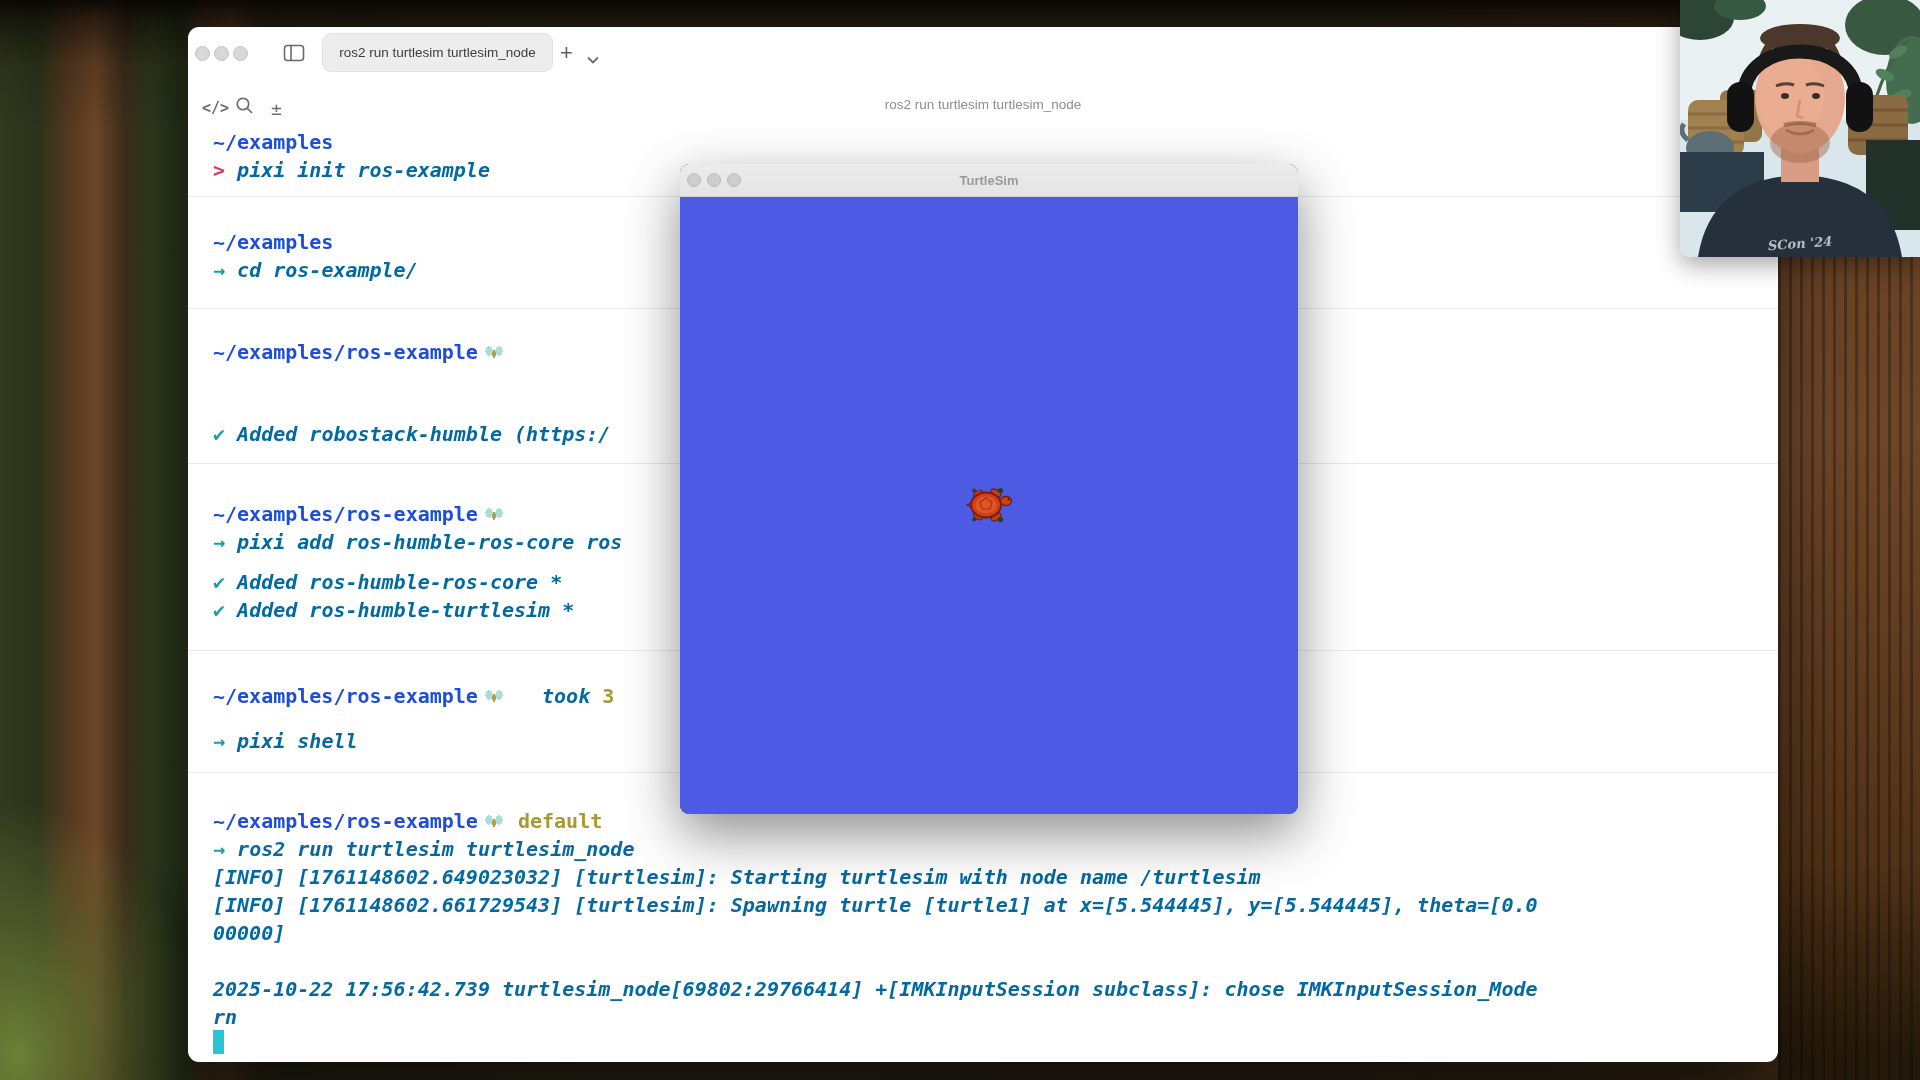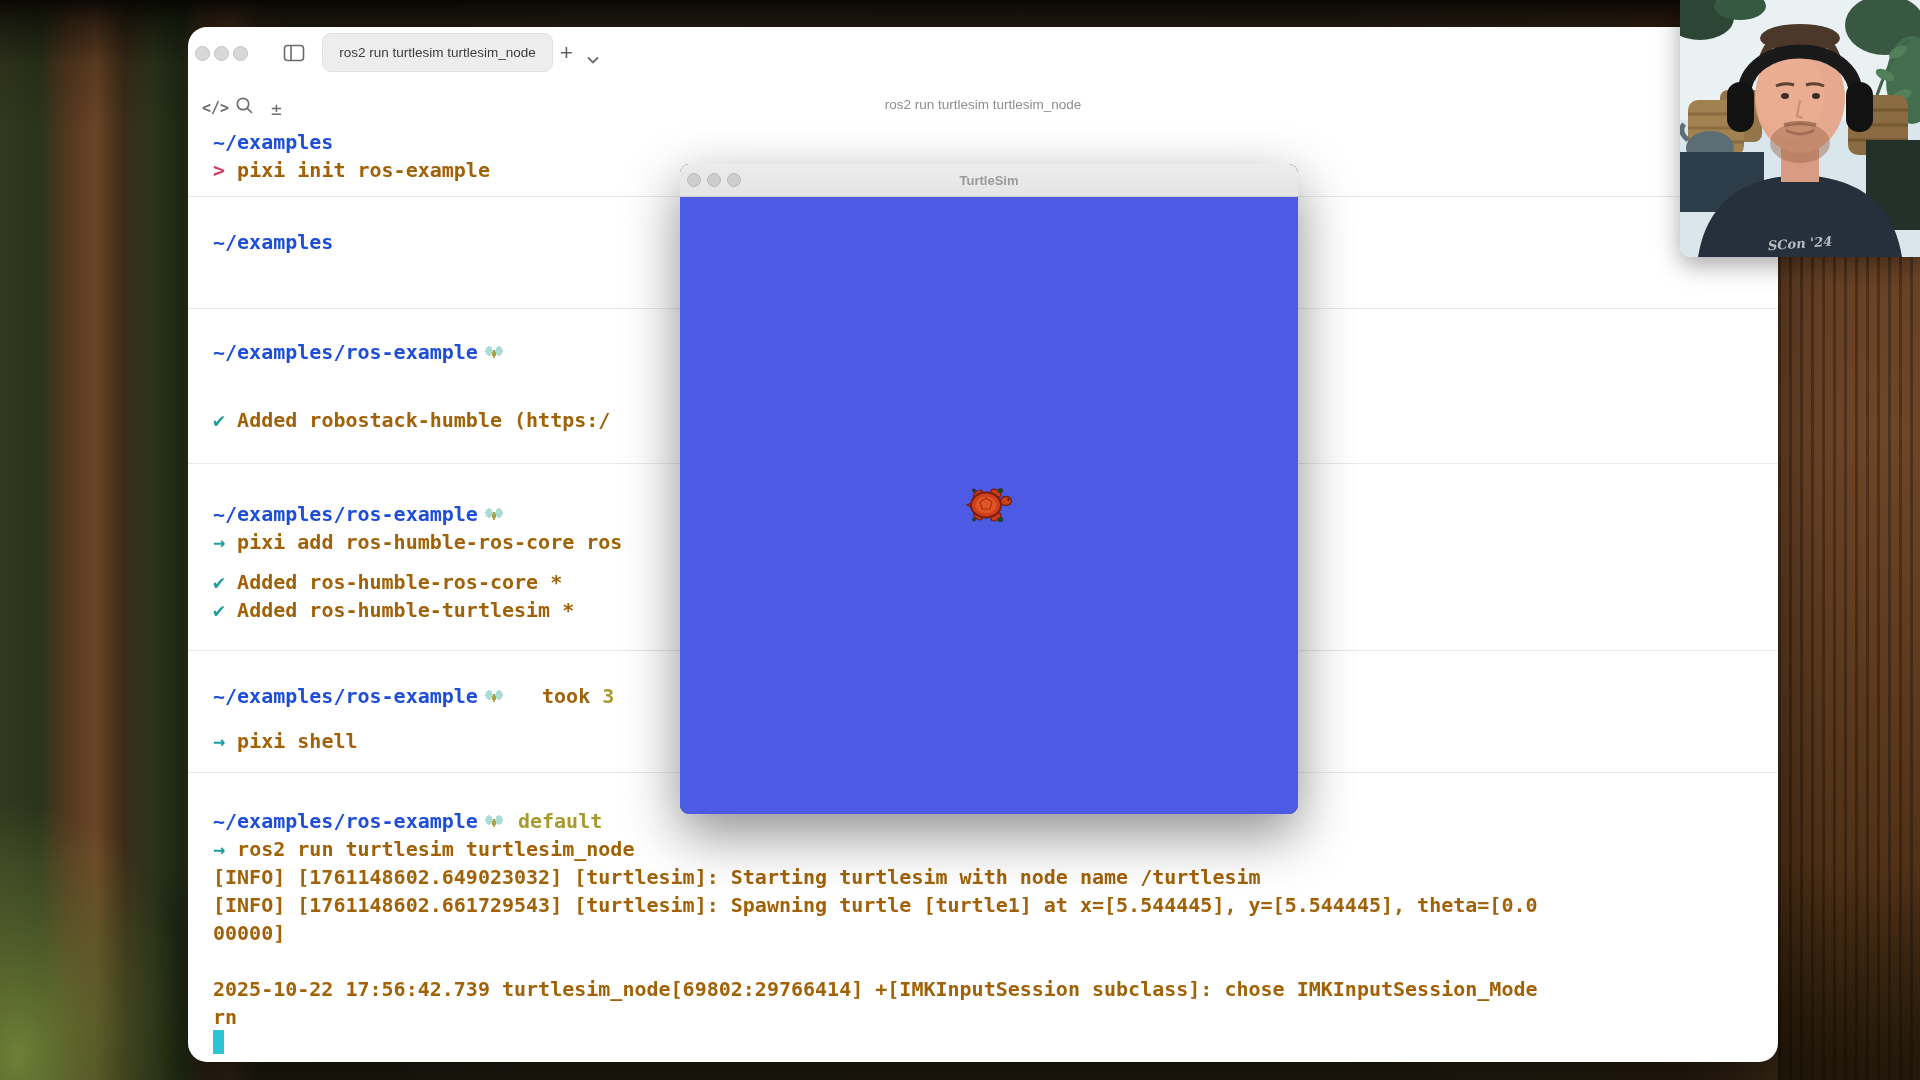--- a/index.html
+++ b/index.html
@@ -17,21 +17,21 @@
     background:linear-gradient(180deg, rgba(8,6,3,.95) 0%, rgba(8,6,3,.6) 2%,
       rgba(20,16,8,.2) 6%, rgba(0,0,0,0) 12%, rgba(0,0,0,0) 80%, rgba(10,12,5,.55) 98%); }
   .wp-moss { position:absolute; left:0; bottom:0; width:220px; height:300px;
     background:radial-gradient(ellipse at 8% 92%, rgba(125,145,62,.85), rgba(0,0,0,0) 65%); }
   .wp-right { position:absolute; right:0; top:0; bottom:0; width:142px;
     background:repeating-linear-gradient(90deg, rgba(0,0,0,.28) 0 3px, rgba(0,0,0,0) 3px 11px),
       linear-gradient(180deg, #5f3c22 0%, #6e4628 40%, #43280f 100%); }
 
   
   .term { position:absolute; left:188px; top:27px; width:1590px; height:1035px;
-    background:#ffffff; border-radius:19px; box-shadow:0 25px 70px rgba(0,0,0,.5); }
+    background:#ffffff; border-radius:11px; box-shadow:0 25px 70px rgba(0,0,0,.5); }
   .tl { position:absolute; width:15px; height:15px; border-radius:50%;
     background:#d8d8d8; border:1px solid #c3c3c3; top:19px; }
   .term .tl1{left:7px;} .term .tl2{left:26px;} .term .tl3{left:45px;}
   .sidebar-btn { position:absolute; left:95px; top:16px; width:22px; height:20px;
     border:none; background:none; cursor:pointer; }
   .tab { position:absolute; left:134px; top:6px; width:231px; height:39px;
     background:#ededed; border:1px solid #e1e1e1; border-radius:9px;
     display:flex; align-items:center; justify-content:center;
     font-size:13.5px; color:#3d3d3d; }
   .icon-btn { position:absolute; border:none; background:none; color:#5f5f5f;
@@ -44,21 +44,21 @@
   .tb-search { left:47px; top:68px; }
   .tb-pm { left:83px; font-size:18px; font-weight:400; }
   .header-title { position:absolute; left:0; right:0; top:70px; text-align:center;
     font-size:13.5px; color:#8d8d8d; }
   .divider { position:absolute; left:0; right:0; height:1px; background:#e9e9e9; }
   .tline { position:absolute; left:25px; right:8px; height:28px; line-height:28px;
     white-space:pre; font:700 20px "DejaVu Sans Mono", monospace; color:#1a1a1a; }
   .seg-path { color:#1d4ed8; }
   .seg-teal { color:#1f9e9e; }
   .seg-red  { color:#d23c63; }
-  .seg-text { color:#a16207; }
+  .seg-text { color:#0369a1;font-style:italic; }
   .seg-yellow { color:#a89a2e; }
   .fairy-icon { display:inline-block; width:24px; height:20px; vertical-align:-3px; margin-left:4px;
     background:
       radial-gradient(ellipse 6px 8px at 7px 9px,  #a9ded7 60%, rgba(0,0,0,0) 61%),
       radial-gradient(ellipse 6px 8px at 17px 9px, #a9ded7 60%, rgba(0,0,0,0) 61%),
       radial-gradient(ellipse 3px 7px at 12px 12px, #b3a044 60%, rgba(0,0,0,0) 61%); }
   .cursor { position:absolute; left:25px; top:1003px; width:11px; height:24px; background:#29c5d6; }
 
   
   .sim { position:absolute; left:680px; top:164px; width:618px; height:650px;
@@ -129,23 +129,24 @@
     <div class="divider" style="top:169px"></div>
     <div class="divider" style="top:281px"></div>
     <div class="divider" style="top:436px"></div>
     <div class="divider" style="top:623px"></div>
     <div class="divider" style="top:745px"></div>
 
     <div class="tline" style="top:103px"><span class="seg-path">~/examples</span></div>
     <div class="tline" style="top:131px"><span class="seg-red">&gt;</span><span class="seg-text"> pixi init ros-example</span></div>
 
     <div class="tline" style="top:203px"><span class="seg-path">~/examples</span></div>
+    <div class="tline" style="top:231px"><span class="seg-teal">→</span><span class="seg-text"> cd ros-example/</span></div>
 
     <div class="tline" style="top:313px"><span class="seg-path">~/examples/ros-example</span><span class="fairy-icon"></span></div>
-    <div class="tline" style="top:381px"><span class="seg-teal">✔</span><span class="seg-text"> Added robostack-humble (https:/</span></div>
+    <div class="tline" style="top:395px"><span class="seg-teal">✔</span><span class="seg-text"> Added robostack-humble (https:/</span></div>
 
     <div class="tline" style="top:475px"><span class="seg-path">~/examples/ros-example</span><span class="fairy-icon"></span></div>
     <div class="tline" style="top:503px"><span class="seg-teal">→</span><span class="seg-text"> pixi add ros-humble-ros-core ros</span></div>
     <div class="tline" style="top:571px"><span class="seg-teal">✔</span><span class="seg-text"> Added ros-humble-turtlesim *</span></div>
     <div class="tline" style="top:543px"><span class="seg-teal">✔</span><span class="seg-text"> Added ros-humble-ros-core *</span></div>
 
     <div class="tline" style="top:657px"><span class="seg-path">~/examples/ros-example</span><span class="fairy-icon"></span><span class="seg-text">   took </span><span class="seg-yellow">3</span></div>
     <div class="tline" style="top:702px"><span class="seg-teal">→</span><span class="seg-text"> pixi shell</span></div>
 
     <div class="tline" style="top:782px"><span class="seg-path">~/examples/ros-example</span><span class="fairy-icon"></span><span class="seg-yellow"> default</span></div>

